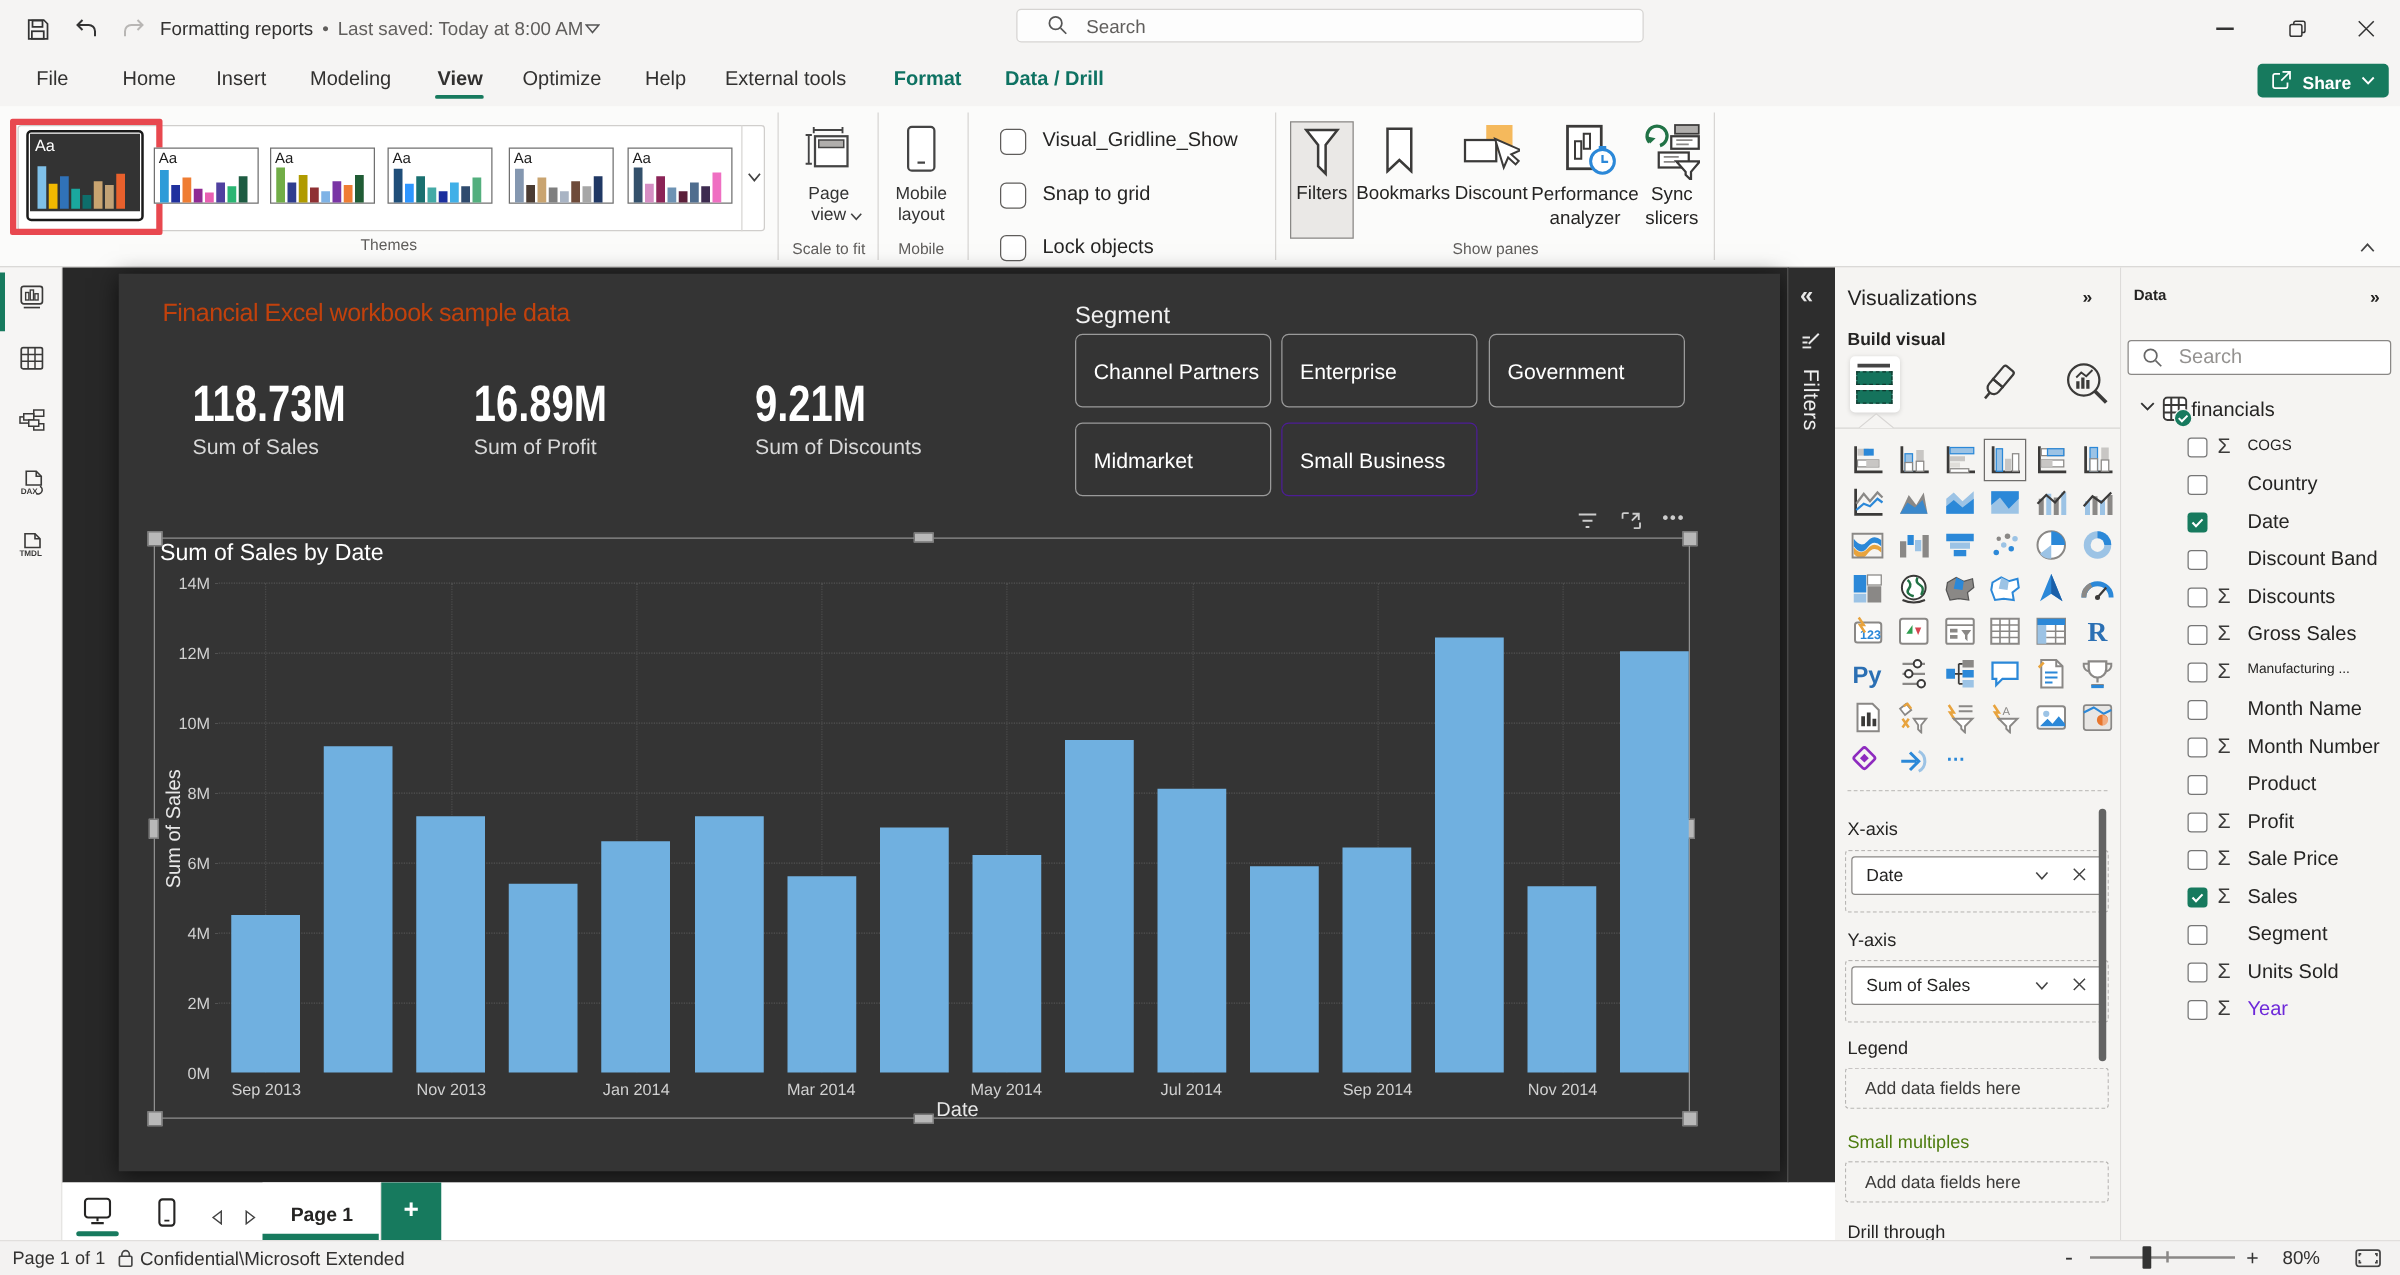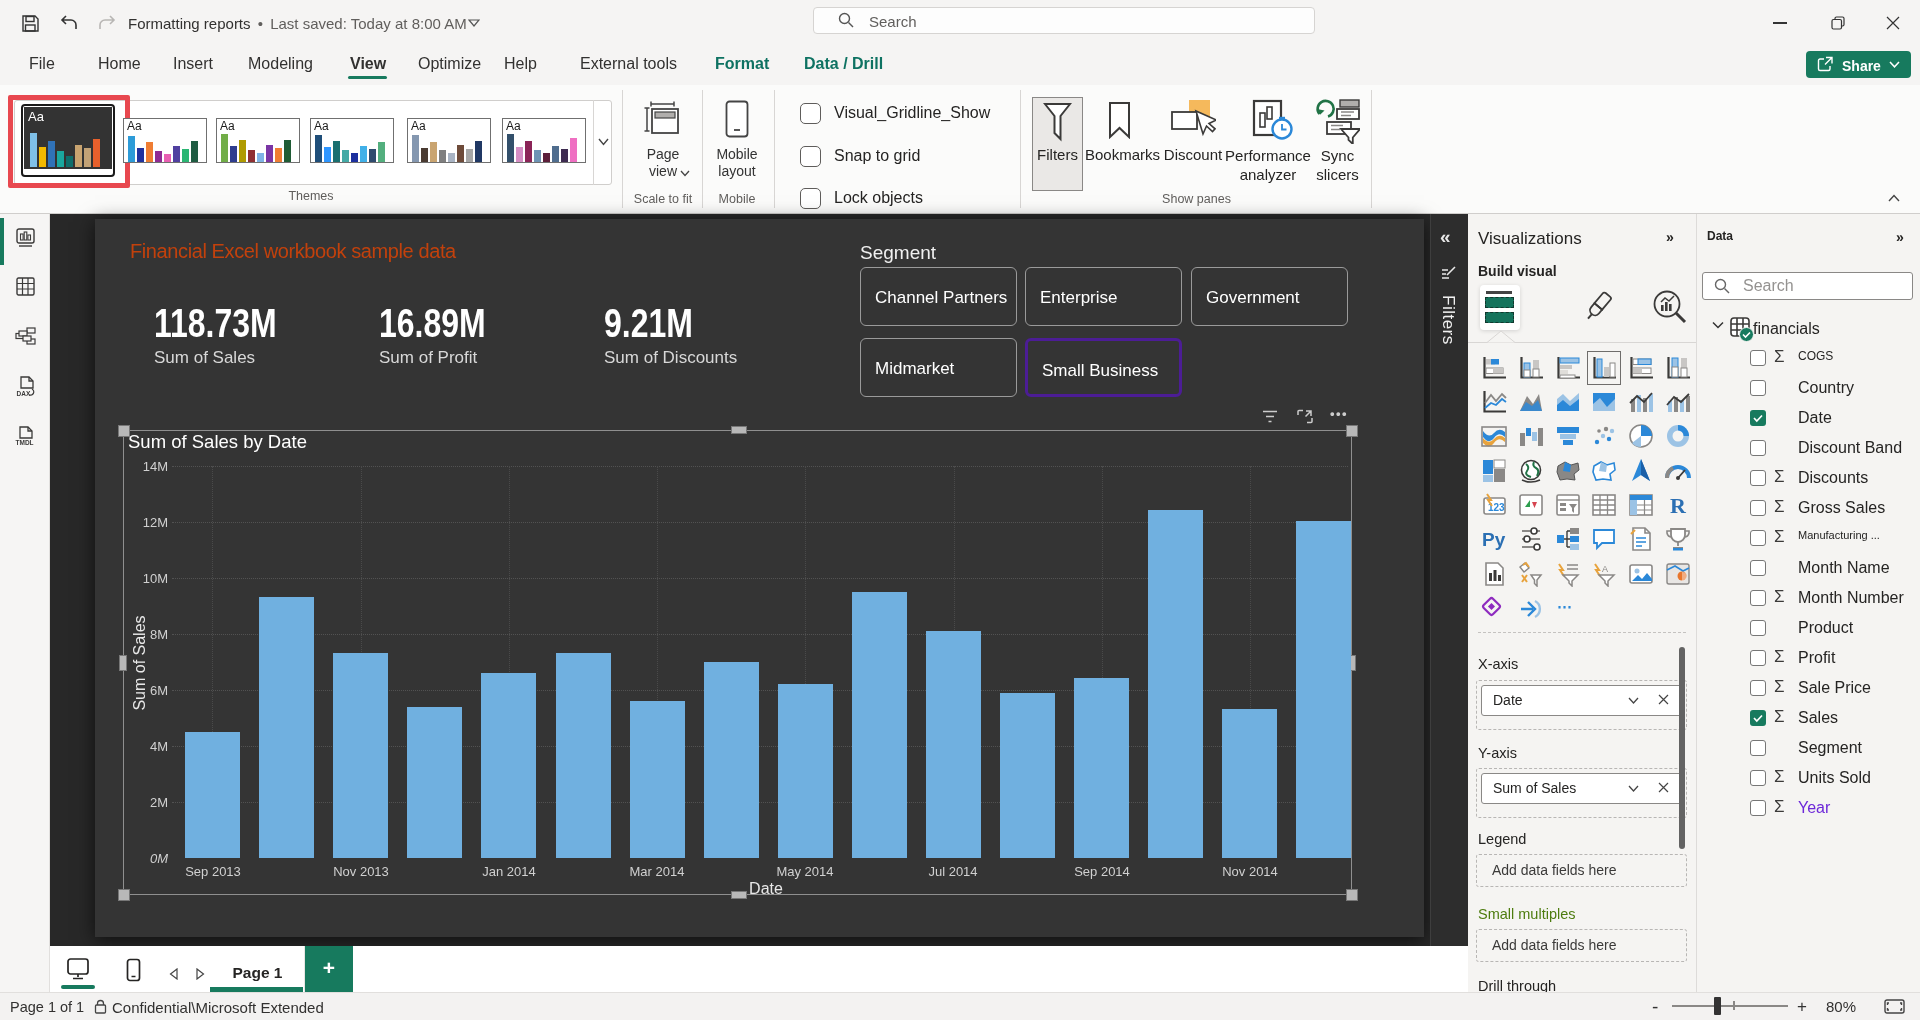--- a/index.html
+++ b/index.html
@@ -37,21 +37,21 @@
   </svg>
 <svg class="ico" style="left:1886px;top:16px" width="14" height="14" viewBox="0 0 14 14">
     <path d="M1 1 L13 13 M13 1 L1 13" stroke="#333" stroke-width="1.2"></path>
   </svg>
 <div class="abs" style="left:29px;top:55px;font-size:16px;font-weight:400;color:#323130;">File</div>
 <div class="abs" style="left:98px;top:55px;font-size:16px;font-weight:400;color:#323130;">Home</div>
 <div class="abs" style="left:173px;top:55px;font-size:16px;font-weight:400;color:#323130;">Insert</div>
 <div class="abs" style="left:248px;top:55px;font-size:16px;font-weight:400;color:#323130;">Modeling</div>
 <div class="abs" style="left:350px;top:55px;font-size:16px;font-weight:600;color:#323130;">View</div>
 <div class="abs" style="left:418px;top:55px;font-size:16px;font-weight:400;color:#323130;">Optimize</div>
-<div class="abs" style="left:504px;top:55px;font-size:16px;font-weight:400;color:#323130;">Help</div>
+<div class="abs" style="left:516px;top:55px;font-size:16px;font-weight:400;color:#323130;">Help</div>
 <div class="abs" style="left:580px;top:55px;font-size:16px;font-weight:400;color:#323130;">External tools</div>
 <div class="abs" style="left:348px;top:76px;width:39px;height:3px;background:#177a5e;border-radius:2px;"></div>
 <div class="abs" style="left:715px;top:55px;font-size:16px;font-weight:600;color:#0e7262;">Format</div>
 <div class="abs" style="left:804px;top:55px;font-size:16px;font-weight:600;color:#0e7262;">Data / Drill</div>
 <div class="abs" style="left:1806px;top:51px;width:105px;height:27px;background:#177a5e;border-radius:4px;"></div>
 <svg class="ico" style="left:1817px;top:56px" width="17" height="16" viewBox="0 0 17 16">
     <path d="M7 3 H3 a1.5 1.5 0 0 0 -1.5 1.5 V13 a1.5 1.5 0 0 0 1.5 1.5 H11.5 A1.5 1.5 0 0 0 13 13 V10" fill="none" stroke="#fff" stroke-width="1.4"></path>
     <path d="M9 1.5 h6 v6 M15 1.5 L8 8.5" fill="none" stroke="#fff" stroke-width="1.4"></path>
   </svg>
 <div class="abs" style="left:1842px;top:58px;font-size:14px;font-weight:600;color:#fff;">Share</div>
@@ -232,21 +232,21 @@
 <div class="abs" style="left:154px;top:348px;font-size:17px;color:#d8d8d8;">Sum of Sales</div>
 <div class="abs" style="left:379px;top:300px;font-size:41px;font-weight:600;color:#ffffff;transform:scaleX(0.78);transform-origin:left;">16.89M</div>
 <div class="abs" style="left:379px;top:348px;font-size:17px;color:#d8d8d8;">Sum of Profit</div>
 <div class="abs" style="left:604px;top:300px;font-size:41px;font-weight:600;color:#ffffff;transform:scaleX(0.78);transform-origin:left;">9.21M</div>
 <div class="abs" style="left:604px;top:348px;font-size:17px;color:#d8d8d8;">Sum of Discounts</div>
 <div class="abs" style="left:860px;top:242px;font-size:19px;color:#f0f0f0;">Segment</div>
 <div class="abs" style="left:860px;top:267px;width:157px;height:59px;border:1px solid #9a9a9a;border-radius:6px;color:#ffffff;font-size:17px;line-height:59px;padding-left:14px;">Channel Partners</div>
 <div class="abs" style="left:1025px;top:267px;width:157px;height:59px;border:1px solid #9a9a9a;border-radius:6px;color:#ffffff;font-size:17px;line-height:59px;padding-left:14px;">Enterprise</div>
 <div class="abs" style="left:1191px;top:267px;width:157px;height:59px;border:1px solid #9a9a9a;border-radius:6px;color:#ffffff;font-size:17px;line-height:59px;padding-left:14px;">Government</div>
 <div class="abs" style="left:860px;top:338px;width:157px;height:59px;border:1px solid #9a9a9a;border-radius:6px;color:#ffffff;font-size:17px;line-height:59px;padding-left:14px;">Midmarket</div>
-<div class="abs" style="left:1025px;top:338px;width:157px;height:59px;border:3px solid #4c1d95;border-radius:6px;color:#ffffff;font-size:17px;line-height:59px;padding-left:14px;">Small Business</div>
+<div class="abs" style="left:1025px;top:338px;width:157px;height:59px;border:1px solid #4c1d95;border-radius:6px;color:#ffffff;font-size:17px;line-height:59px;padding-left:14px;">Small Business</div>
 <svg class="ico" style="left:1262px;top:410px" width="16" height="13" viewBox="0 0 16 13">
     <path d="M1 1.5 h14 M4 6.5 h8 M6.5 11.5 h3" stroke="#cccccc" stroke-width="1.6"></path>
   </svg>
 <svg class="ico" style="left:1297px;top:409px" width="16" height="15" viewBox="0 0 16 15">
     <path d="M6 1.5 H2 a1 1 0 0 0 -1 1 V6 M10 13.5 h4 a1 1 0 0 0 1 -1 V9" fill="none" stroke="#cccccc" stroke-width="1.5"></path>
     <path d="M9 2 h5 v5 M14 2 L8.5 7.5" fill="none" stroke="#cccccc" stroke-width="1.5"></path>
   </svg>
 <div class="abs" style="left:1330px;top:406px;font-size:13px;color:#cccccc;letter-spacing:1.5px;font-weight:bold;">•••</div>
 <div class="abs" style="left:123px;top:430px;width:1229px;height:465px;border:1px solid #8f8f8f;"></div>
 <div class="abs" style="left:118px;top:425px;width:12px;height:12px;background:#b8b8b8;border:1px solid #777;"></div>
@@ -281,21 +281,21 @@
 <div class="abs" style="left:1057px;top:864px;width:90px;text-align:center;font-size:13px;color:#d0d0d0;">Sep 2014</div>
 <div class="abs" style="left:1250px;top:466px;width:0;height:392px;border-left:1px dotted #4a4a4a;"></div>
 <div class="abs" style="left:1205px;top:864px;width:90px;text-align:center;font-size:13px;color:#d0d0d0;">Nov 2014</div>
 <div class="abs" style="left:120px;top:459px;width:48px;text-align:right;font-size:13px;color:#d0d0d0;">14M</div>
 <div class="abs" style="left:120px;top:515px;width:48px;text-align:right;font-size:13px;color:#d0d0d0;">12M</div>
 <div class="abs" style="left:120px;top:571px;width:48px;text-align:right;font-size:13px;color:#d0d0d0;">10M</div>
 <div class="abs" style="left:120px;top:627px;width:48px;text-align:right;font-size:13px;color:#d0d0d0;">8M</div>
 <div class="abs" style="left:120px;top:683px;width:48px;text-align:right;font-size:13px;color:#d0d0d0;">6M</div>
 <div class="abs" style="left:120px;top:739px;width:48px;text-align:right;font-size:13px;color:#d0d0d0;">4M</div>
 <div class="abs" style="left:120px;top:795px;width:48px;text-align:right;font-size:13px;color:#d0d0d0;">2M</div>
-<div class="abs" style="left:120px;top:851px;width:48px;text-align:right;font-size:13px;color:#d0d0d0;font-style:italic;">0M</div>
+<div class="abs" style="left:120px;top:851px;width:48px;text-align:right;font-size:13px;color:#d0d0d0;">0M</div>
 <div class="abs" style="left:185px;top:732px;width:55px;height:126px;background:#70b0e0;"></div>
 <div class="abs" style="left:259px;top:597px;width:55px;height:261px;background:#70b0e0;"></div>
 <div class="abs" style="left:333px;top:653px;width:55px;height:205px;background:#70b0e0;"></div>
 <div class="abs" style="left:407px;top:707px;width:55px;height:151px;background:#70b0e0;"></div>
 <div class="abs" style="left:481px;top:673px;width:55px;height:185px;background:#70b0e0;"></div>
 <div class="abs" style="left:556px;top:653px;width:55px;height:205px;background:#70b0e0;"></div>
 <div class="abs" style="left:630px;top:701px;width:55px;height:157px;background:#70b0e0;"></div>
 <div class="abs" style="left:704px;top:662px;width:55px;height:196px;background:#70b0e0;"></div>
 <div class="abs" style="left:778px;top:684px;width:55px;height:174px;background:#70b0e0;"></div>
 <div class="abs" style="left:852px;top:592px;width:55px;height:266px;background:#70b0e0;"></div>

